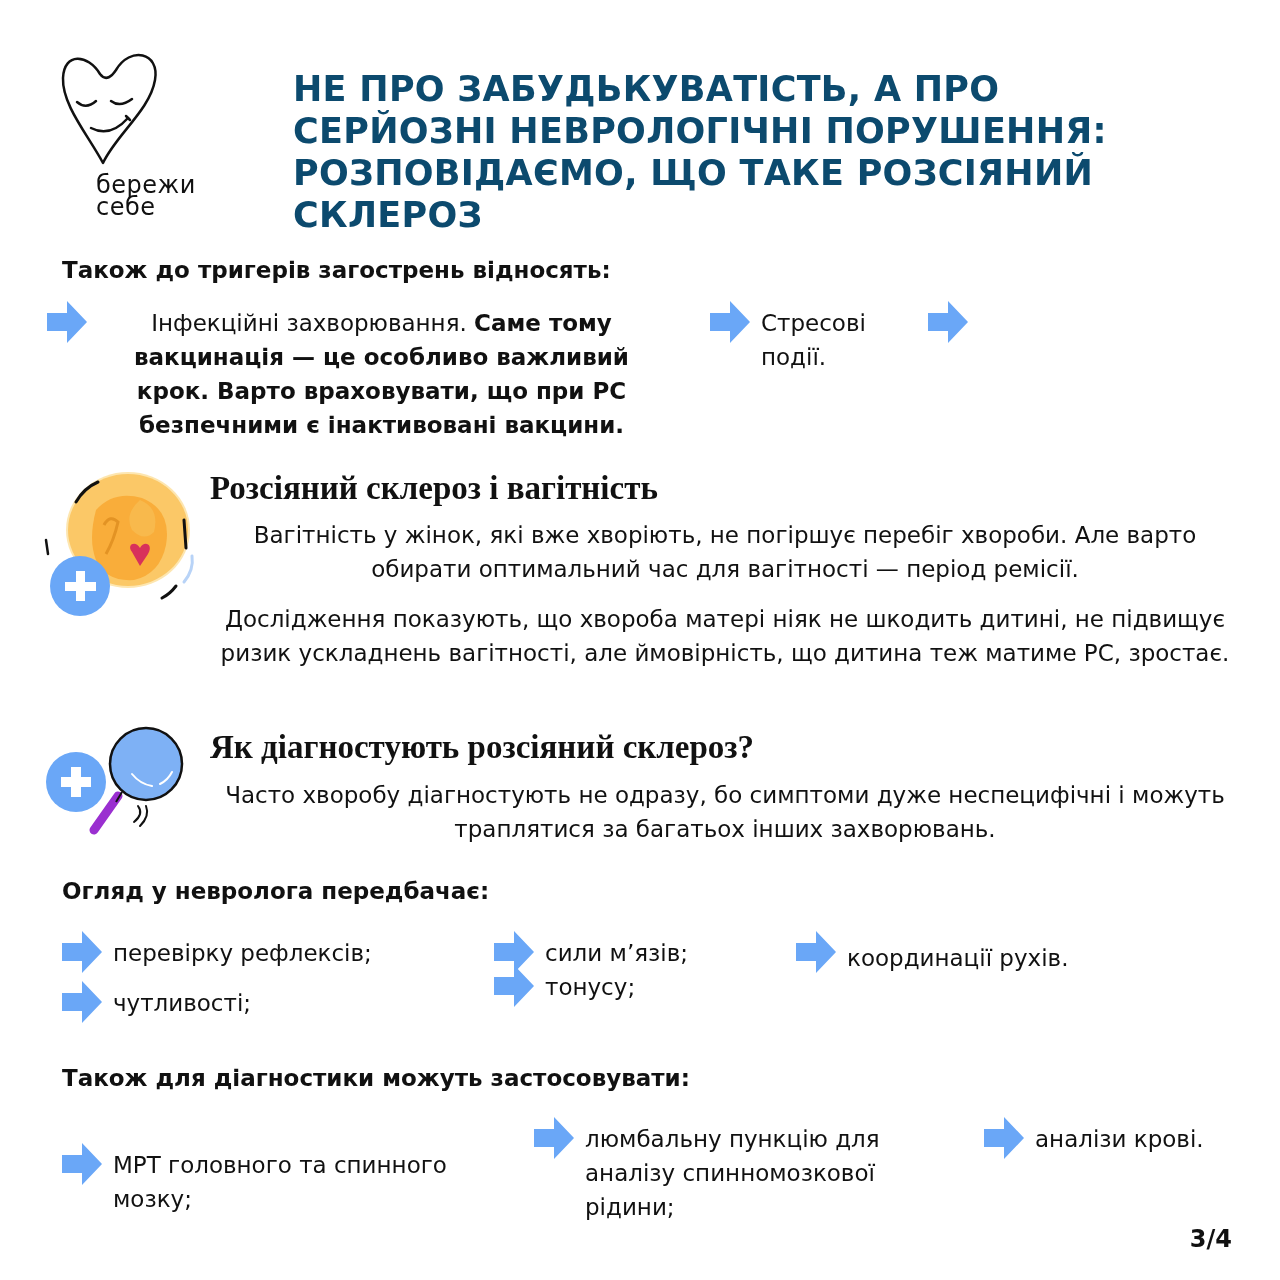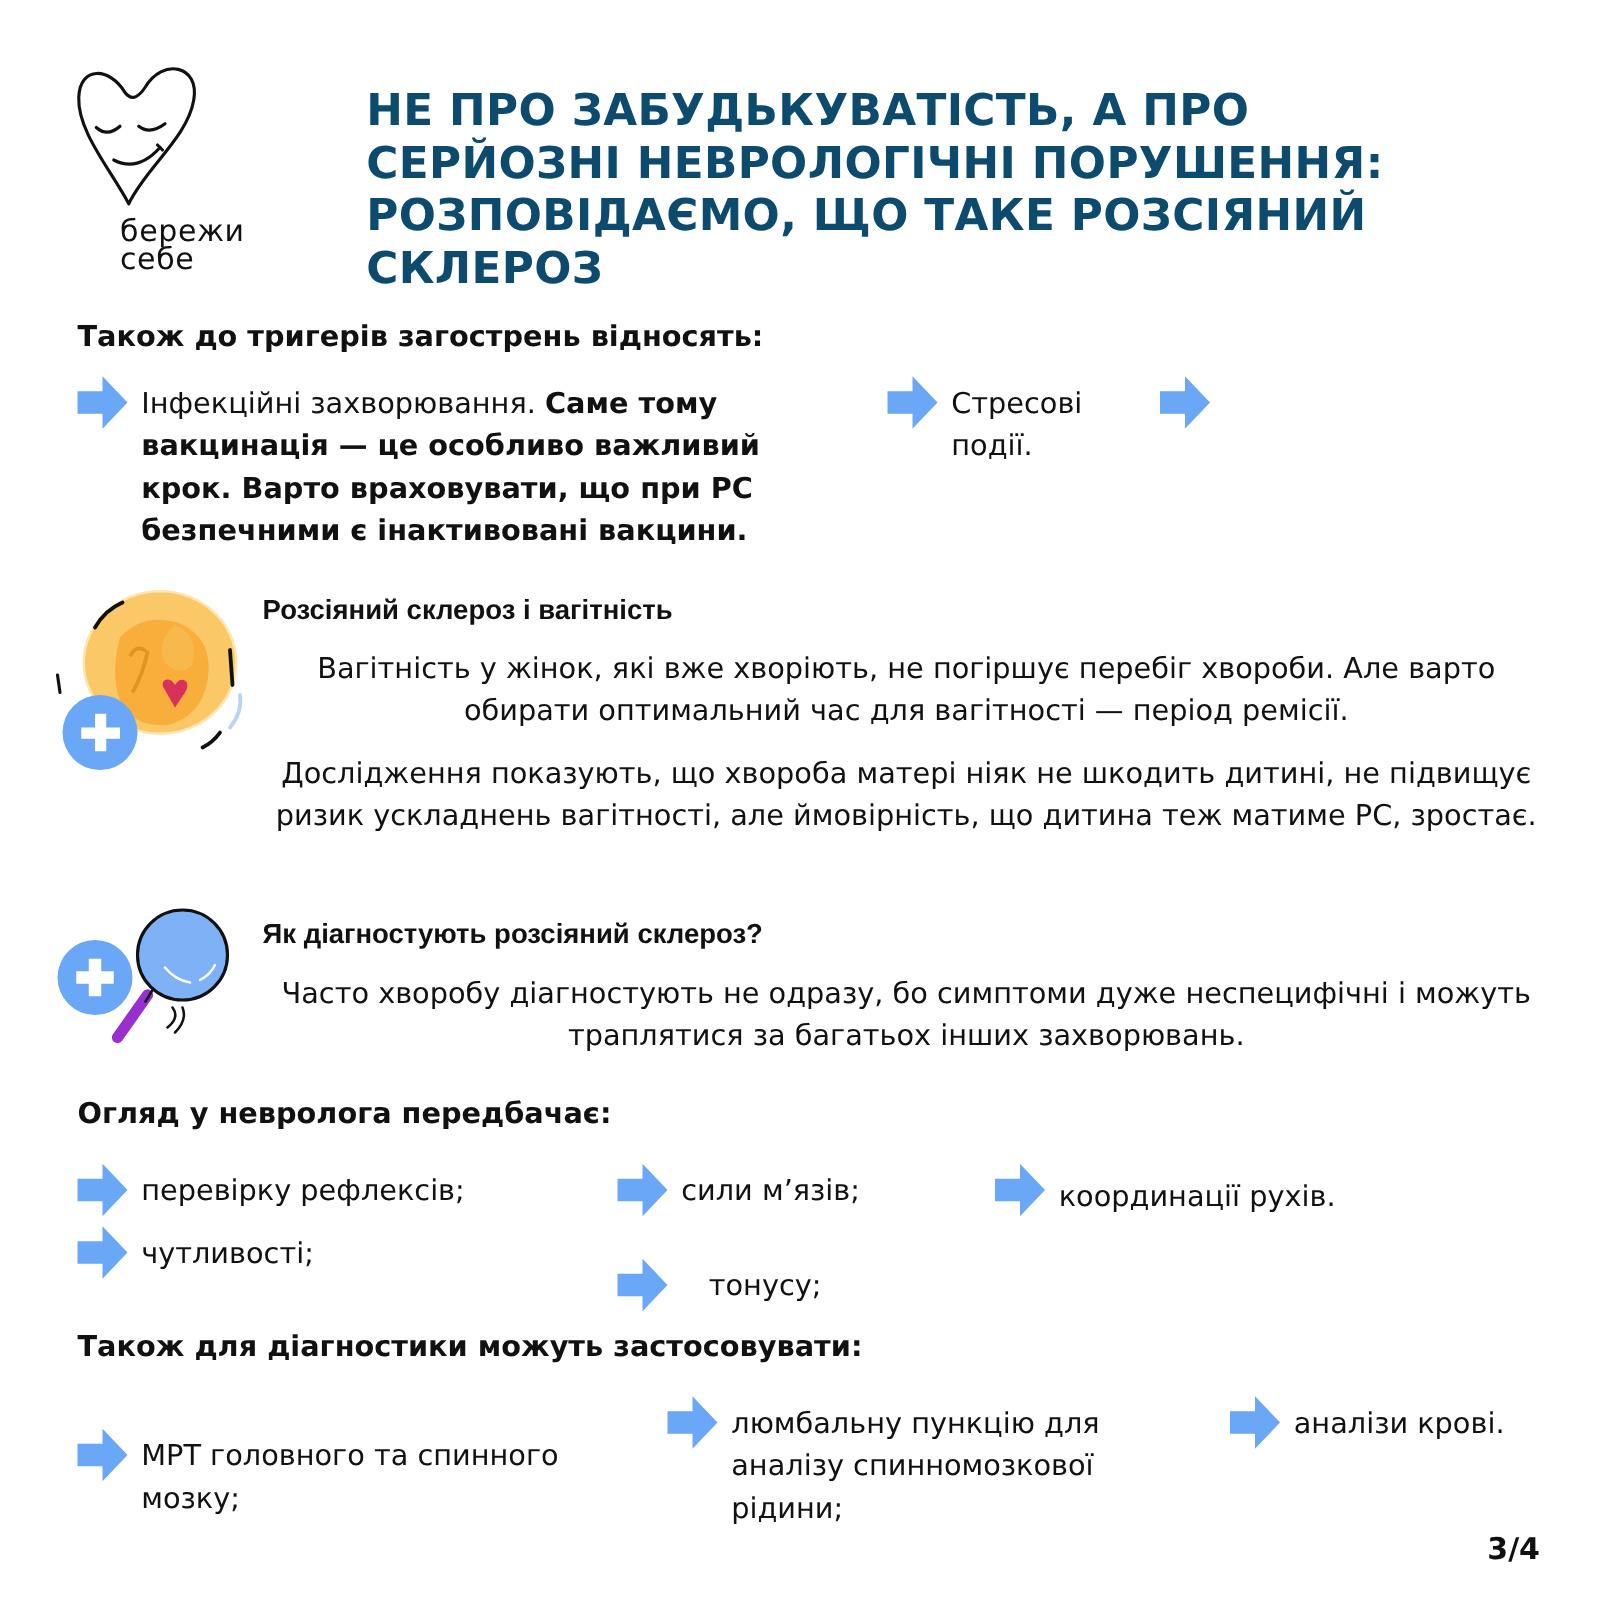--- a/index.html
+++ b/index.html
@@ -12,21 +12,21 @@
 
   .title { position: absolute; left: 293px; top: 68px; width: 900px; font-family: "DejaVu Sans", sans-serif; font-weight: bold; font-size: 35px; line-height: 42px; letter-spacing: 0.3px; text-transform: uppercase; color: #0c4a6e; }
 
   .h-label { position: absolute; font-weight: bold; font-size: 23px; line-height: 28px; color: #111; font-family: "DejaVu Sans", sans-serif; }
 
   .bullet { position: absolute; display: flex; align-items: flex-start; }
   .arrow { flex: 0 0 auto; width: 44px; height: 46px; margin-right: 9px; margin-top: -7px; }
   .btext { font-size: 23px; line-height: 34px; color: #111; font-family: "DejaVu Sans", sans-serif; }
   .btext b { font-weight: bold; }
 
-  .sec-title { position: absolute; left: 210px; font-weight: bold; font-size: 22px; line-height: 32px; font-family: Liberation Sans, sans-serif; }
+  .sec-title { position: absolute; left: 210px; font-weight: bold; font-size: 33px; line-height: 32px; font-family: Liberation Serif, serif; }
   .para { position: absolute; left: 210px; width: 1030px; font-size: 23px; line-height: 34px; font-family: "DejaVu Sans", sans-serif; color: #111; text-align: center; }
 
   .illus { position: absolute; }
   .page-num { position: absolute; right: 48px; top: 1225px; font-weight: bold; font-size: 24px; font-family: "DejaVu Sans", sans-serif; }
 </style>
 </head>
 <body>
 
 <svg width="0" height="0" style="position:absolute">
   <defs>
@@ -47,21 +47,21 @@
   <div class="logo-text">
     <div>бережи</div>
     <div>себе</div>
   </div>
 </div>
 
 <h1 class="title">НЕ ПРО ЗАБУДЬКУВАТІСТЬ, А ПРО СЕРЙОЗНІ НЕВРОЛОГІЧНІ ПОРУШЕННЯ: РОЗПОВІДАЄМО, ЩО ТАКЕ РОЗСІЯНИЙ СКЛЕРОЗ</h1>
 
 <div class="h-label" style="left:62px; top:256px;">Також до тригерів загострень відносять:</div>
 
-<div class="bullet" style="left:60px; top:306px; width:620px;">
+<div class="bullet" style="left:45px; top:306px; width:620px;text-align:center;">
   <svg class="arrow">
       <use href="#arrow-sym"></use>
     </svg>
   <div class="btext">
     <span>Інфекційні захворювання. </span><b>Саме тому вакцинація — це особливо важливий крок. Варто враховувати, що при РС безпечними є інактивовані вакцини.</b>
   </div>
 </div>
 
 <div class="bullet" style="left:708px; top:306px; width:200px;">
   <svg class="arrow">
@@ -132,21 +132,21 @@
       <use href="#arrow-sym"></use>
     </svg>
   <div class="btext">координації рухів.</div>
 </div>
 <div class="bullet" style="left:60px; top:986px;">
   <svg class="arrow">
       <use href="#arrow-sym"></use>
     </svg>
   <div class="btext">чутливості;</div>
 </div>
-<div class="bullet" style="left:492px; top:1012px;gap:22px;">
+<div class="bullet" style="left:492px; top:970px;">
   <svg class="arrow">
       <use href="#arrow-sym"></use>
     </svg>
   <div class="btext">тонусу;</div>
 </div>
 
 <div class="h-label" style="left:62px; top:1064px;">Також для діагностики можуть застосовувати:</div>
 
 <div class="bullet" style="left:60px; top:1122px; width:460px;margin-top:26px;">
   <svg class="arrow">

